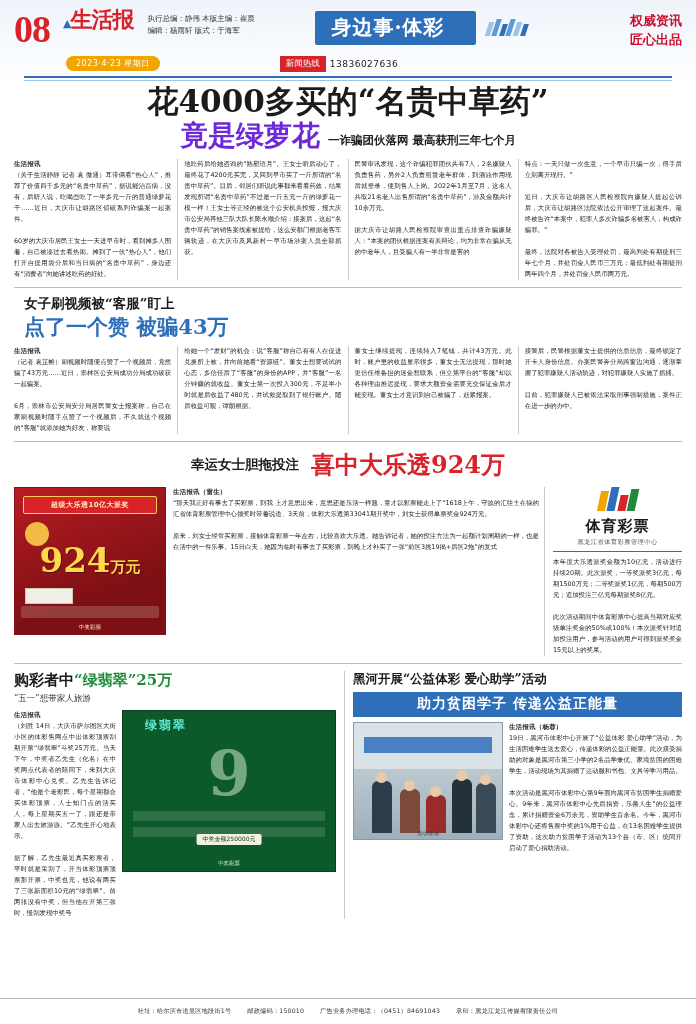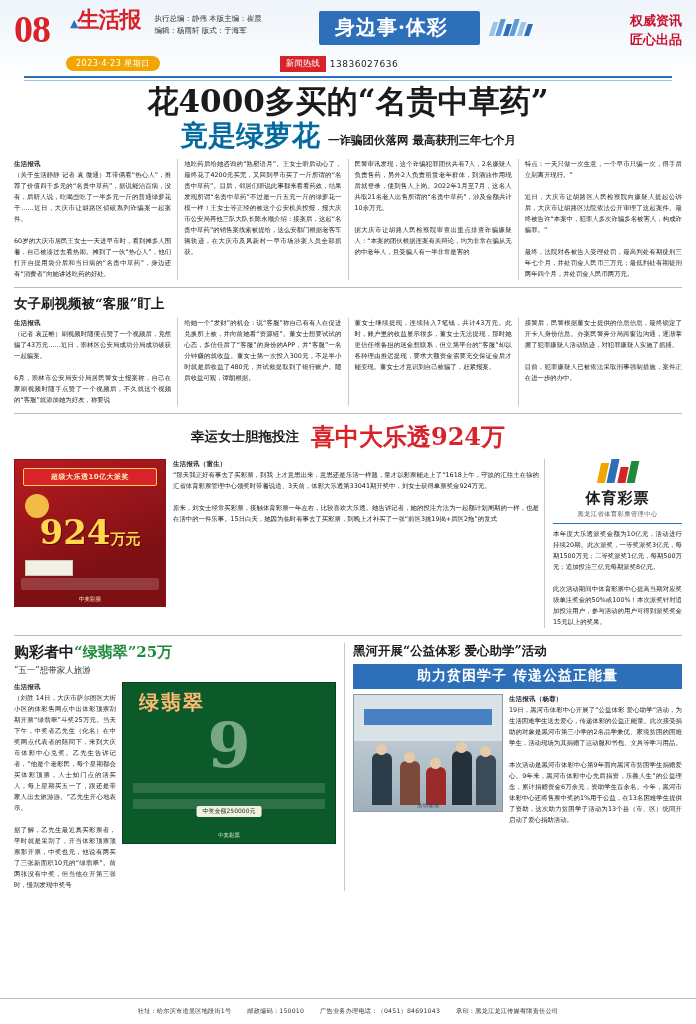--- a/index.html
+++ b/index.html
@@ -14,21 +14,21 @@
   }
   .page { width:696px; height:1024px; position:relative; padding:0; }
 
   
   .masthead { position:relative; height:78px; padding:8px 14px 0 14px; }
   .mh-row { display:flex; align-items:flex-start; }
   .pagenum {
     font-size:38px; font-weight:bold; color:#d8232a; line-height:1;
     font-family:"Liberation Serif", serif; letter-spacing:-1px; padding-top:2px;
   }
-  .logo-wrap { margin-left:20px; }
+  .logo-wrap { margin-left:13px; }
   .logo-text {
     font-size:22px; font-weight:bold; color:#d8232a;
     font-family:"DejaVu Serif", serif; letter-spacing:-1px; line-height:1.05;
   }
   .logo-pin {
     color:#2e6fba; font-size:11px; font-weight:bold;
   }
   .credits { margin-left:14px; font-size:7.5px; color:#333; line-height:1.65; padding-top:5px; }
   .banner-center { flex:1; text-align:center; padding-top:3px; position:relative; }
   .banner-title {
@@ -69,21 +69,21 @@
   
   .story1 { padding:6px 14px 0 14px; }
   .hl1 {
     text-align:center; font-family:"DejaVu Serif", serif;
     font-size:31px; font-weight:bold; color:#1b1b1b; line-height:1.12;
     letter-spacing:0px;
   }
   .hl2row { display:flex; align-items:flex-end; justify-content:center; margin-top:2px; }
   .hl2 {
     font-family:"DejaVu Serif", serif; font-size:28px; font-weight:bold;
-    color:#0369a1; line-height:1.1;
+    color:#6d28d9; line-height:1.1;
   }
   .sub1 {
     font-size:11.5px; color:#1b1b1b; font-weight:bold; margin-left:8px;
     padding-bottom:4px; font-family:"DejaVu Serif", serif;
   }
   .s1-cols { display:flex; margin-top:7px; }
   .s1-cols > div { padding:0 6px; }
   .s1-cols > div:first-child { padding-left:0; }
   .s1-cols > div:last-child { padding-right:0; }
 
@@ -168,21 +168,21 @@
   .s4-title { font-size:15px; font-weight:bold; font-family:"DejaVu Serif", serif; color:#1b1b1b; }
   .s4-title .green { color:#1f8a3c; }
   .s4-sub { font-size:8.5px; color:#333; margin-top:3px; font-family:"DejaVu Serif", serif; }
   .s4-body { display:flex; margin-top:5px; }
   .s4-col { width:108px; flex:0 0 108px; padding-right:6px; }
   .photo-emerald {
     flex:1; height:162px; position:relative; background:#0c5a2a; border:1px solid #09401e;
     overflow:hidden;
   }
   .pe-label {
-    position:absolute; top:6px; left:16px; color:#fdba74; font-size:20px; font-weight:bold;
+    position:absolute; top:6px; left:22px; color:#5eead4; font-size:12px; font-weight:bold;
     font-family:"DejaVu Serif", serif; letter-spacing:2px;
   }
   .pe-9 {
     position:absolute; top:26px; left:50%; transform:translateX(-50%);
     font-size:62px; font-weight:bold; color:#cfe9cf; opacity:0.55;
     font-family:"DejaVu Serif", serif;
   }
   .pe-row {
     position:absolute; left:10px; right:10px; height:10px; background:rgba(255,255,255,0.14);
   }
@@ -301,20 +301,21 @@
           </div>
       </div>
     </div>
   </div>
 
   <div class="divider"></div>
 
   <div class="story2">
     <div class="s2-headrow">
       <div class="s2-h-left">女子刷视频被“客服”盯上</div>
+      <div class="s2-h-right">点了一个赞 被骗43万</div>
     </div>
     <div class="s2-cols">
       <div style="flex:1">
         <div class="body-text">
           <div class="lead-tag">生活报讯</div>
           <div style="white-space:pre-line">（记者 袁芷帷）刷视频时随便点赞了一个视频后，竟然骗了43万元……近日，崇林区公安局成功分局成功破获一起骗案。
 
 6月，崇林市公安局安分局居民警女士报案称，自己在家刷视频时随手点赞了一个视频后，不久就这个视频的“客服”就添加她为好友，称要说</div>
         </div>
       </div>

